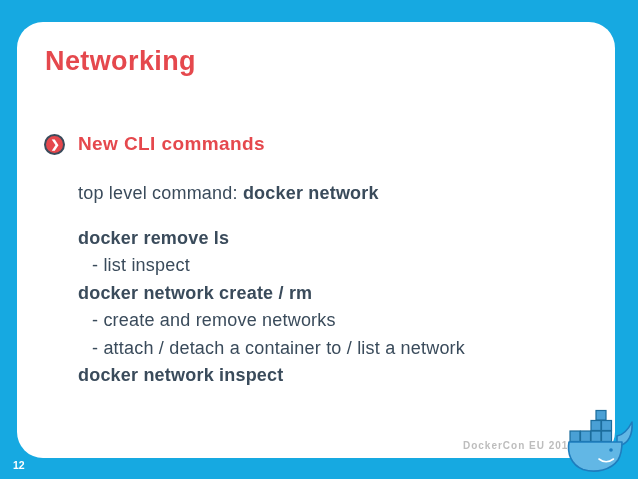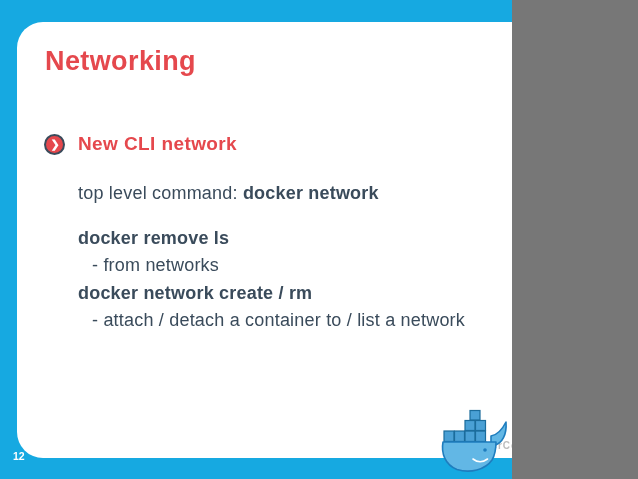--- a/index.html
+++ b/index.html
@@ -3,21 +3,21 @@
 <meta charset="utf-8">
 <style>
   * { box-sizing: border-box; }
   html, body { margin: 0; padding: 0; }
   body {
     font-family: "Liberation Sans", sans-serif;
     background: #777;
   }
   .slide {
     position: relative;
-    width: 512px;
+    width: 638px;
     height: 479px;
     background: var(--background, #16A9E1);
     overflow: hidden;
   }
   .surface {
     position: absolute;
     left: 17px;
     top: 22px;
     width: 598px;
     height: 436px;
@@ -81,21 +81,21 @@
     right: 40px;
     bottom: 7px;
     font-size: 10px;
     font-weight: bold;
     letter-spacing: 1px;
     color: var(--footer-text, #BDBDBD);
   }
   .page-number {
     position: absolute;
     left: 13px;
-    bottom: 17px;
+    bottom: 8px;
     color: #fff;
     font-size: 10.5px;
     font-weight: bold;
   }
   .whale {
     position: absolute;
     right: 1px;
     bottom: 4px;
     width: 71px;
     height: 66px;
@@ -105,30 +105,32 @@
 <body>
 
 <div class="slide">
 
   <div class="surface">
 
     <h1 class="title">Networking</h1>
 
     <div class="bullet-row">
       <span class="bullet-icon">❯</span>
-      <span class="bullet-label">New CLI network</span>
+      <span class="bullet-label">New CLI commands</span>
     </div>
 
     <div class="body-block">
       <p class="intro"><span>top level command: </span><span class="bold">docker network</span></p>
       <div id="commands">
           <p class="cmd">docker remove ls</p>
-          <p class="desc">- from networks</p>
+          <p class="desc">- list inspect</p>
           <p class="cmd">docker network create / rm</p>
+          <p class="desc">- create and remove networks</p>
           <p class="desc">- attach / detach a container to / list a network</p>
+          <p class="cmd">docker network inspect</p>
         </div>
     </div>
 
     <div class="footer-text">DockerCon EU 2015</div>
   </div>
 
   <div class="page-number">12</div>
 
   <svg class="whale" viewBox="0 0 71 66" xmlns="http://www.w3.org/2000/svg">
     <g>

